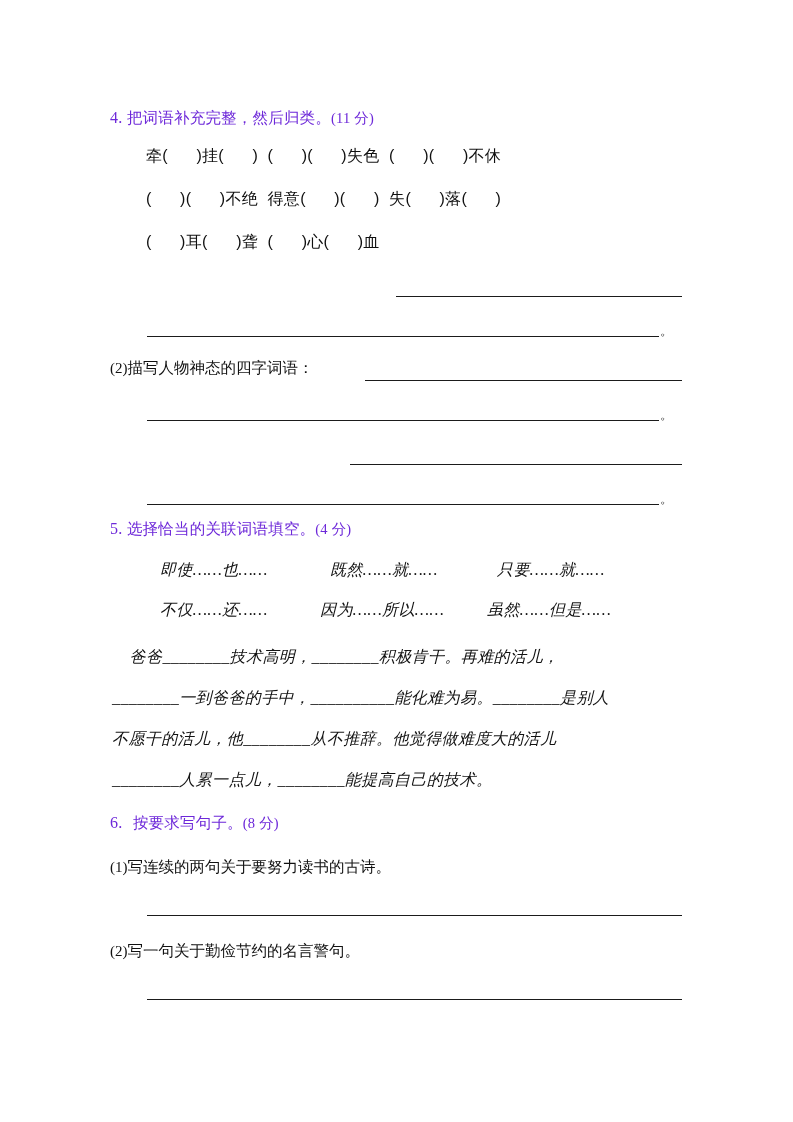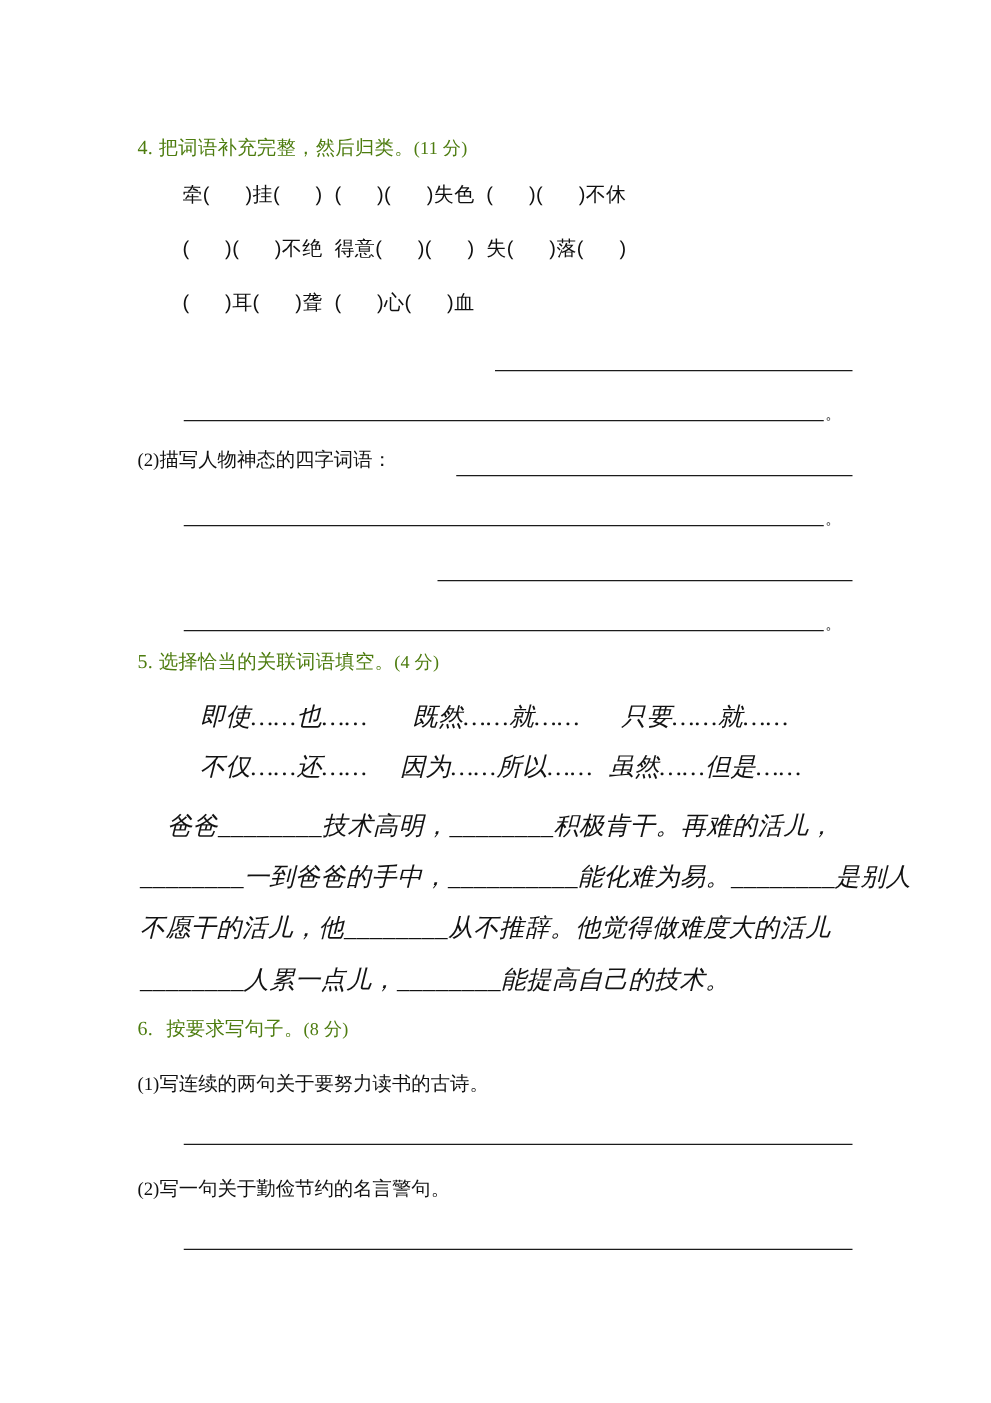--- a/index.html
+++ b/index.html
@@ -17,21 +17,21 @@
     font-family: "Liberation Sans", "DejaVu Sans", sans-serif;
     color: #141414;
   }
 
   
   .q-head {
     position: absolute;
     font-size: 15.5px;
     letter-spacing: 0.2px;
     white-space: nowrap;
-    color: #4d7c0f;
+    color: #6d28d9;
   }
   .q-head .num {
     font-family: "Liberation Serif", "DejaVu Serif", serif;
     font-size: 16px;
   }
   .q-head .pts {
     font-family: "Liberation Serif", "DejaVu Serif", serif;
     font-size: 14.5px;
   }
 
@@ -67,21 +67,21 @@
     font-size: 13px;
     color: #1b1b1b;
     font-family: "Liberation Sans", sans-serif;
   }
 
   
   .kai {
     position: absolute;
     font-family: "Liberation Serif", "DejaVu Serif", serif;
     font-style: italic;
-    font-size: 20px;
+    font-size: 16px;
     white-space: pre;
     color: #121212;
     letter-spacing: 0.4px;
   }
 </style>
 </head>
 <body>
 
 <div class="page">
 

